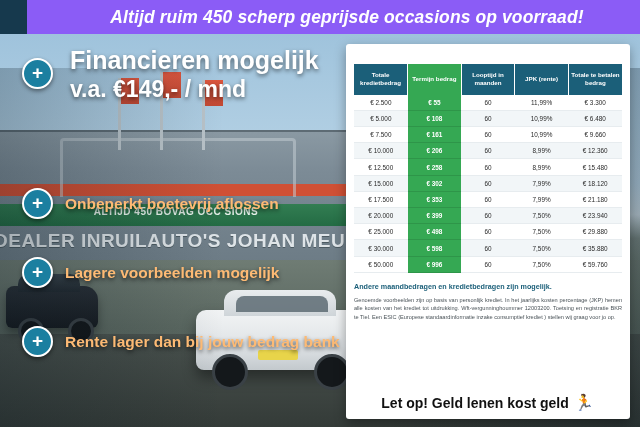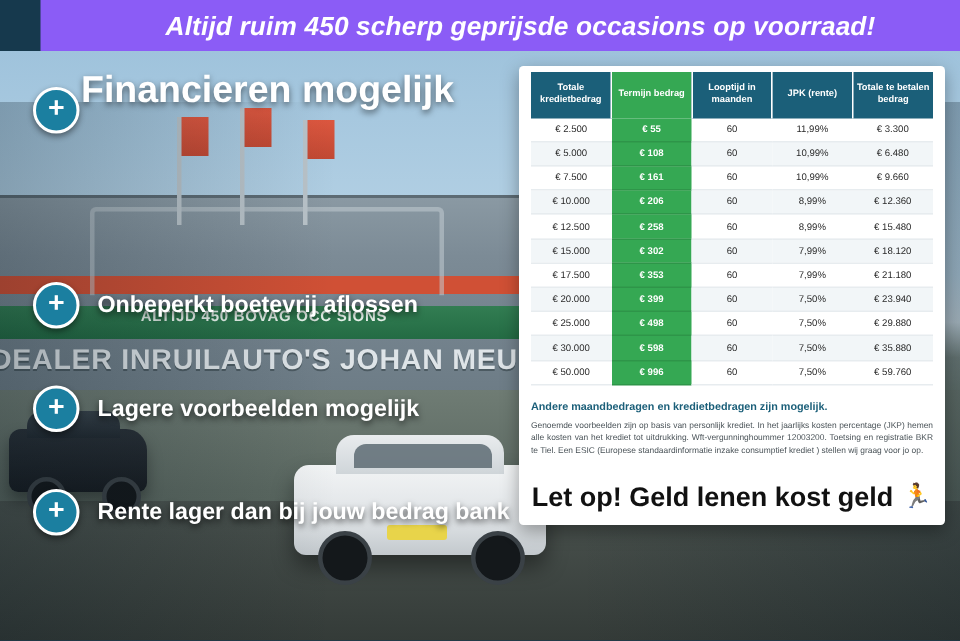--- a/index.html
+++ b/index.html
@@ -188,21 +188,21 @@
     position: absolute;
     left: 22px; top: 46px;
     width: 318px;
   }
   .h1 {
     color: #ffffff;
     font-size: 25px;
     font-weight: bold;
     line-height: 1.12;
     text-shadow: 0 2px 4px rgba(0,0,0,.55);
-    margin-left: 32px;
+    margin-left: 48px;
   }
   .h1 .l2 {
     display: block;
     font-size: 23px;
     margin-top: 3px;
   }
   .bullet-row {
     position: absolute;
     left: 0;
     display: flex;
@@ -216,40 +216,40 @@
     background: #1b7fa0;
     border: 2px solid #ffffff;
     color: #ffffff;
     font-size: 19px;
     font-weight: bold;
     line-height: 25px;
     text-align: center;
     box-shadow: 0 2px 4px rgba(0,0,0,.45);
   }
   .bullet-row .txt {
-    color: #ffffff;
+    color: #fdba74;
     font-size: 15.5px;
     font-weight: bold;
     text-shadow: 0 2px 4px rgba(0,0,0,.65);
     white-space: nowrap;
   }
   .plus.big {
     position: absolute;
     left: 0; top: 12px;
   }
 
   
   .card {
     position: absolute;
     left: 346px; top: 44px;
-    width: 284px; height: 306px;
+    width: 284px; height: 375px;
     background: #ffffff;
     border-radius: 3px;
     box-shadow: 0 4px 12px rgba(0,0,0,.35);
-    padding: 4px 8px 6px 8px;
+    padding: 20px 8px 6px 8px;
     box-sizing: border-box;
   }
   table.rates {
     width: 100%;
     border-collapse: collapse;
     table-layout: fixed;
   }
   table.rates th {
     background: #1b5f79;
     color: #ffffff;
@@ -299,21 +299,21 @@
     position: absolute;
     left: 8px; bottom: 8px;
     width: 268px;
     display: flex;
     align-items: center;
     justify-content: center;
     gap: 6px;
   }
   .card-warn .w-txt {
     color: #111111;
-    font-size: 18px;
+    font-size: 14px;
     font-weight: bold;
   }
   .walker { font-size: 16px; line-height: 1; }
 </style>
 </head>
 <body>
 
 <div class="stage">
 
   <div class="photo">
@@ -348,20 +348,21 @@
   </div>
 
   <div class="topbar">
     <div class="headline">Altijd ruim 450 scherp geprijsde occasions op voorraad!</div>
   </div>
 
   <div class="left-copy">
     <div class="plus big">+</div>
     <div class="h1">
       <span>Financieren mogelijk</span>
+      <span class="l2">v.a. €149,- / mnd</span>
     </div>
   </div>
 
   <div class="bullet-row" style="left:22px; top:188px;">
     <div class="plus">+</div>
     <div class="txt">Onbeperkt boetevrij aflossen</div>
   </div>
   <div class="bullet-row" style="left:22px; top:257px;">
     <div class="plus">+</div>
     <div class="txt">Lagere voorbeelden mogelijk</div>

